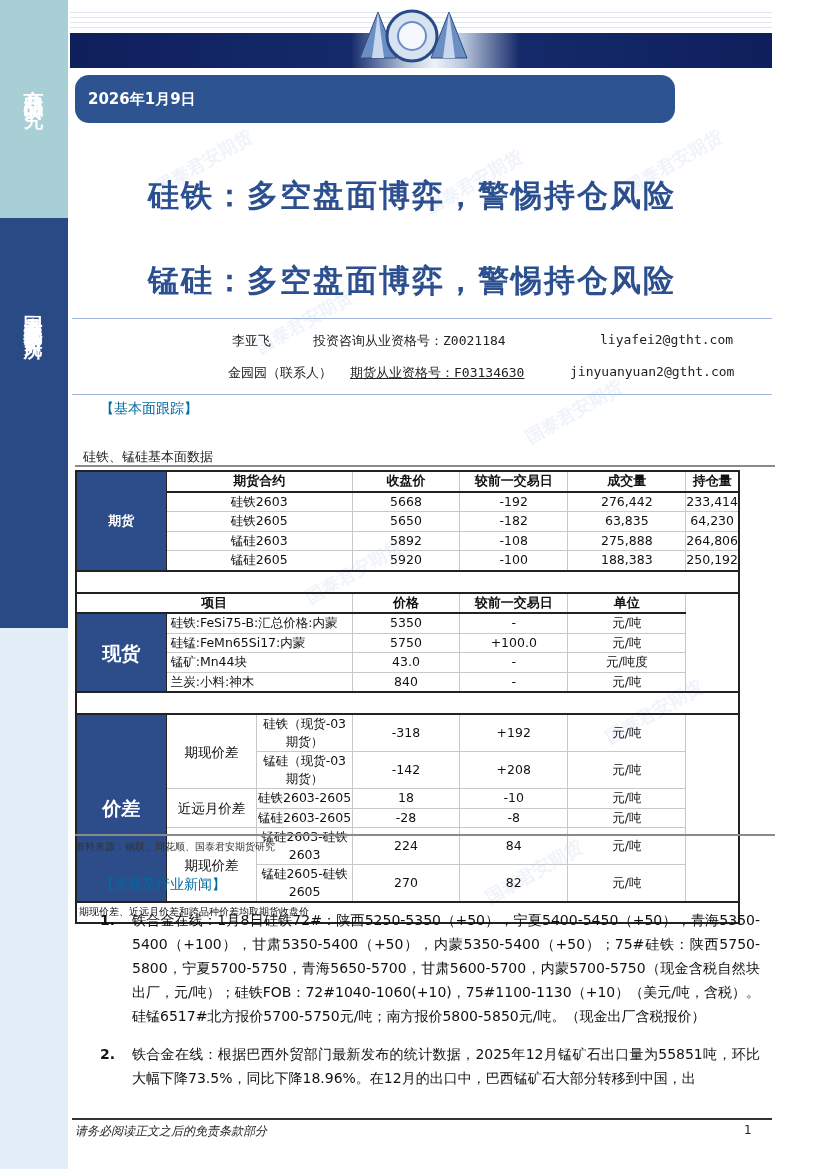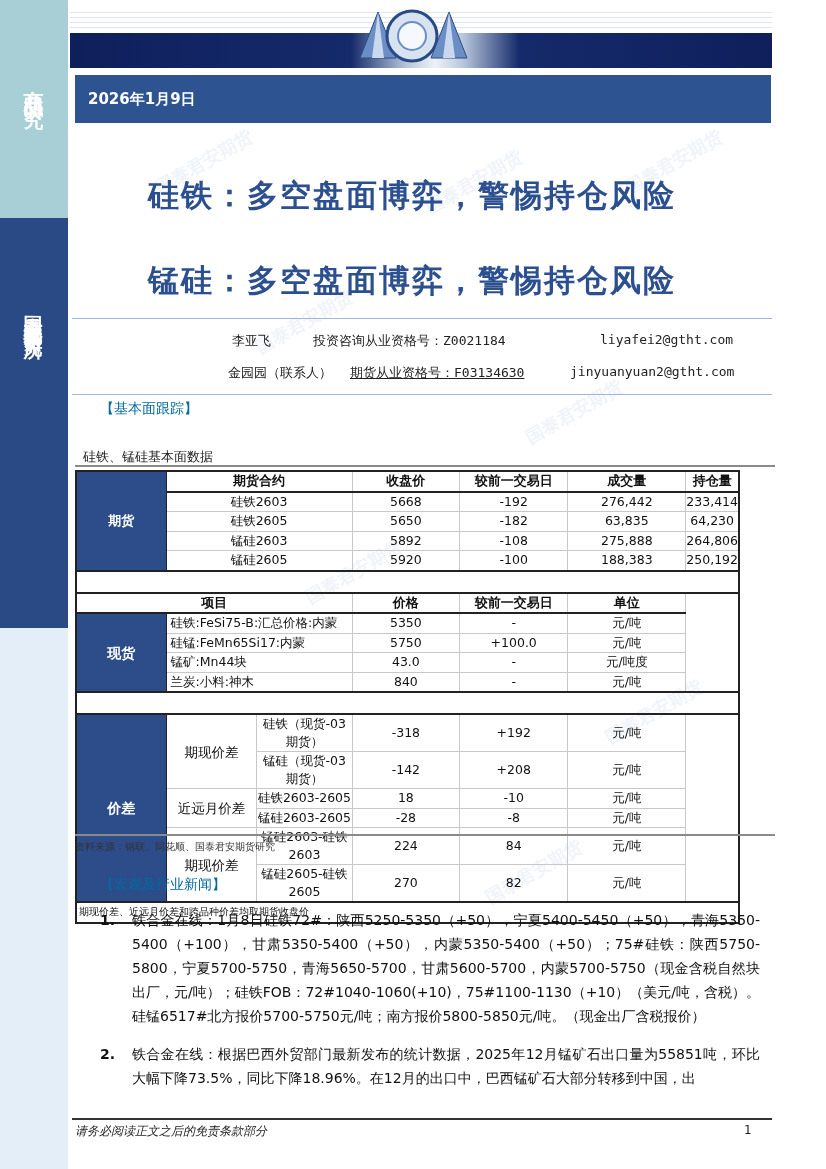--- a/index.html
+++ b/index.html
@@ -23,37 +23,37 @@
     position: absolute; left: 0; top: 300px; width: 68px; text-align: center;
     color: #fff; font-size: 19px; line-height: 28px; font-weight: bold;
     writing-mode: vertical-rl; display: flex; justify-content: center; align-items: center;
     letter-spacing: 3px;
   }
   .banner { position: absolute; left: 70px; top: 33px; width: 702px; height: 35px;
     background: linear-gradient(90deg, #0f1f5c 0%, #152a6a 40%, #b8c6dc 48%, #eef2f8 52%, #b8c6dc 56%, #152a6a 64%, #0f1f5c 100%); }
   .banner-lines { position: absolute; left: 70px; top: 12px; width: 702px; height: 20px;
     background: repeating-linear-gradient(180deg, #dfe6ef 0 1px, transparent 1px 5px); }
   .gem { position: absolute; top: 8px; width: 44px; height: 56px; }
-  .datebar { position: absolute; left: 75px; top: 75px; width: 696px; height: 48px;
-    background: #2d5391; border-radius: 0; }
+  .datebar { position: absolute; left: 75px; top: 75px; width: 600px; height: 48px;
+    background: #2d5391; border-radius: 14px; }
   .datebar span { position: absolute; left: 13px; top: 15px; color: #fff; font-weight: bold; font-size: 15px; }
   .title { position: absolute; left: 16px; width: 690px; text-align: center; color: #2b4f8f;
     font-weight: bold; font-size: 31px; letter-spacing: 2px; padding-left: 102px; box-sizing: border-box; }
   .title1 { top: 175px; }
   .title2 { top: 260px; }
   .hr-light { position: absolute; left: 72px; width: 700px; height: 0; border-top: 1px solid #9fb6d8; }
   .author { position: absolute; font-size: 13px; color: #222; white-space: nowrap; }
   .mono { font-family: "DejaVu Sans Mono", "Liberation Mono", monospace; }
   .section-h { position: absolute; font-size: 14px; color: #0369a1; }
   .table-caption { position: absolute; left: 83px; top: 448px; font-size: 13px; color: #222; }
   .caption-rule { position: absolute; left: 75px; top: 465px; width: 700px; border-top: 2px solid #8a8a8a; }
   table.data { position: absolute; left: 75px; top: 470px; width: 665px; border-collapse: collapse;
     font-size: 12.5px; border: 2px solid #222; }
   table.data td { border: 1px solid #c8c8c8; text-align: center; padding: 0; height: 18.5px; line-height: 18px; }
-  table.data td.grp { background: #2c4d8a; color: #fff; font-weight: bold; font-size: 14px; width: 92px;
+  table.data td.grp { background: #2c4d8a; color: #fff; font-weight: bold; font-size: 19px; width: 92px;
     border: 1px solid #222; }
   table.data tr.hdr td { font-weight: bold; font-size: 13px; border-bottom: 2px solid #222; }
   table.data tr.gap td { height: 18px; border-left: none; border-right: none; border-top: 2px solid #222; border-bottom: 2px solid #222; }
   table.data td.left { text-align: left; padding-left: 4px; }
   table.data td.note { text-align: left; font-size: 10px; padding-left: 2px; border-top: 2px solid #222; }
   .src-rule { position: absolute; left: 75px; top: 834px; width: 700px; border-top: 2px solid #8a8a8a; }
   .src { position: absolute; left: 75px; top: 840px; font-size: 10px; color: #333; }
   .news { position: absolute; left: 100px; width: 660px; font-size: 14px; line-height: 24px; color: #111; }
   .news .num { position: absolute; left: 0; font-weight: bold; }
   .news .body { margin-left: 32px; text-align: justify; }

